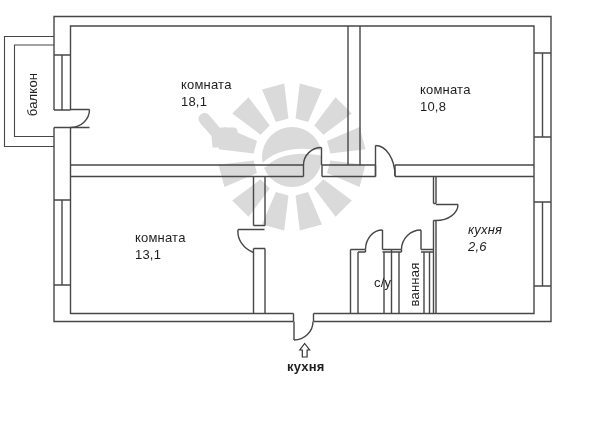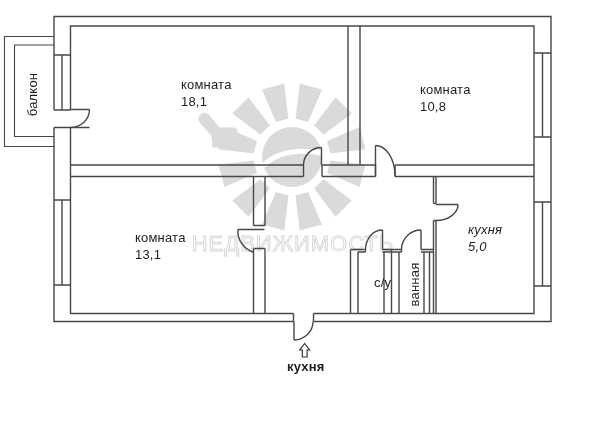--- a/index.html
+++ b/index.html
@@ -50,21 +50,20 @@
       <circle cx="292" cy="157" r="30"></circle>
       <path d="M263,166 Q282,146 322,153" fill="none" stroke="#ffffff" stroke-width="5"></path>
     </g>
     <g fill="#dadada">
       <path d="M212.5,147.5 H233.5 Q237.5,147.5 237.5,143.5 V131.5 Q237.5,127.5 233.5,127.5
                H219.5 L209.5,115.5 Q205.5,110.5 200.5,114.5 Q196.5,118.5 200.5,123.5
                L211.5,136 Z"></path>
     </g>
   </svg>
 
-  <div class="wm2">НЕДВИЖИМОСТЬ</div>
 
   <svg class="layer" viewBox="0 0 600 433" fill="none" stroke="#474747" stroke-width="1.4">
 
     <path stroke-width="1.1" d="M54,36.5 H4.5 V146.5 H54 M54,45 H14.5 V136.5 H54"></path>
 
     <path d="M54,110 L54,16.5 L551,16.5 L551,321.5 L313.5,321.5
              M293.5,321.5 L54,321.5 L54,127.5
              M70.5,110 L70.5,26 L534,26 L534,313.5 L313.5,313.5
              M293.5,313.5 L70.5,313.5 L70.5,127.5
              M293.5,313.5 L293.5,321.5 M313.5,313.5 L313.5,321.5"></path>
@@ -122,21 +121,21 @@
     <span class="area">10,8</span>
   </div>
 
   <div class="lbl" style="left:135px;top:229px;">
     <span>комната</span>
     <span class="area">13,1</span>
   </div>
 
   <div class="lbl" style="left:468px;top:221px;font-style:italic;">
     <span>кухня</span>
-    <span class="area">5,0</span>
+    <span class="area">2,6</span>
   </div>
 
   <div class="lbl" style="left:362px;top:274px;margin-left:12px;">с/у</div>
 
   <div class="lbl rot" style="left:387px;top:276px;width:54px;text-align:center;">ванная</div>
 
   <div class="lbl rot" style="left:6px;top:86px;width:53px;text-align:center;">балкон</div>
 
   <div class="lbl bold" style="left:287px;top:358px;">кухня</div>
 

